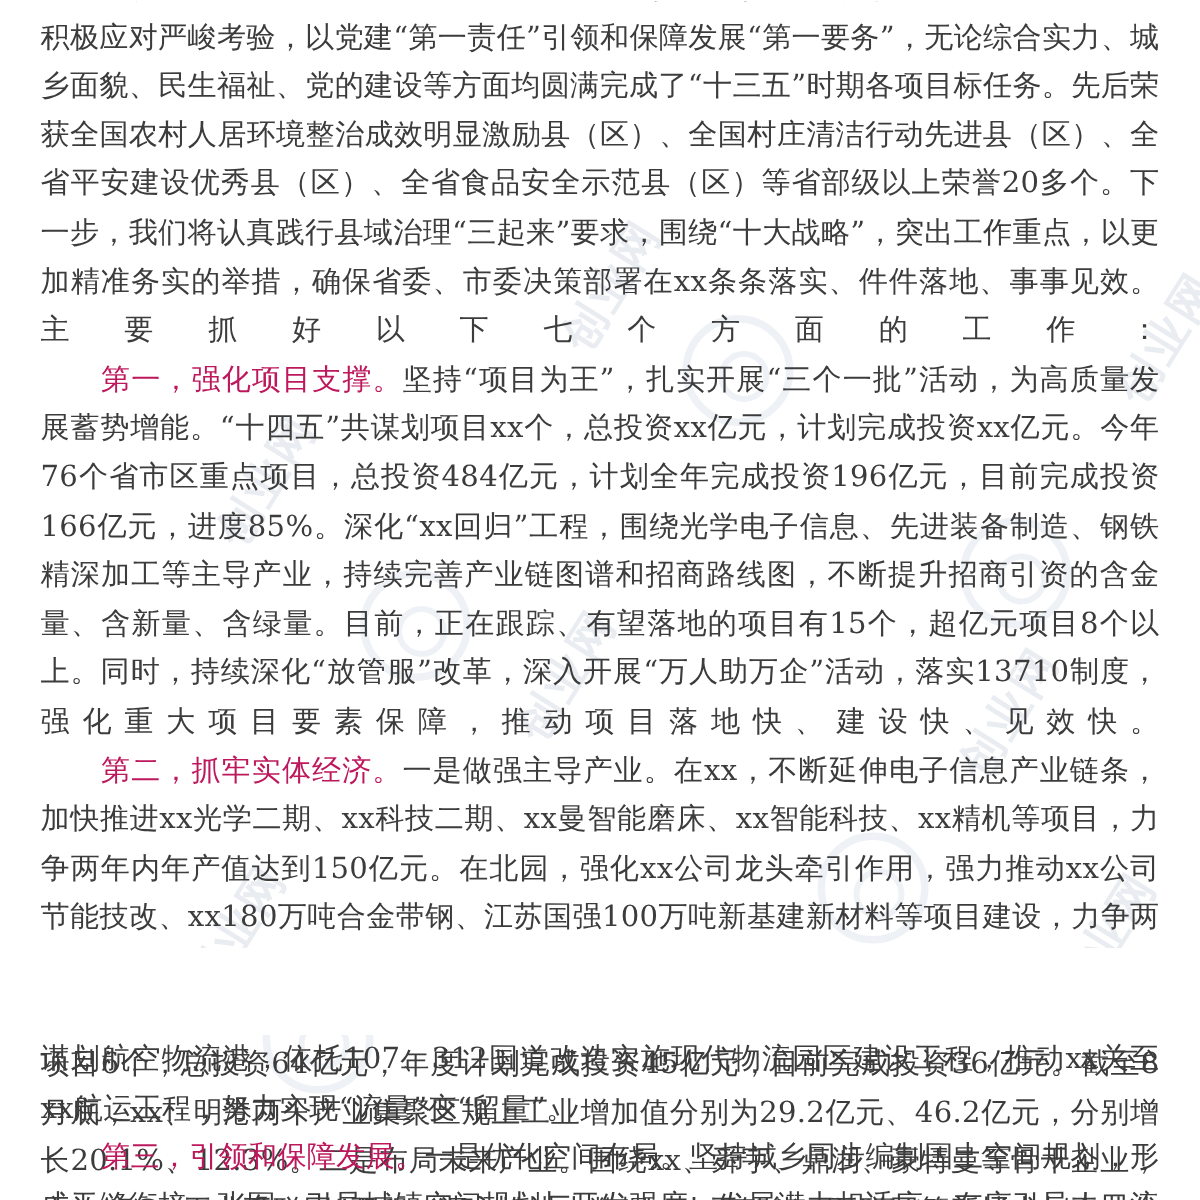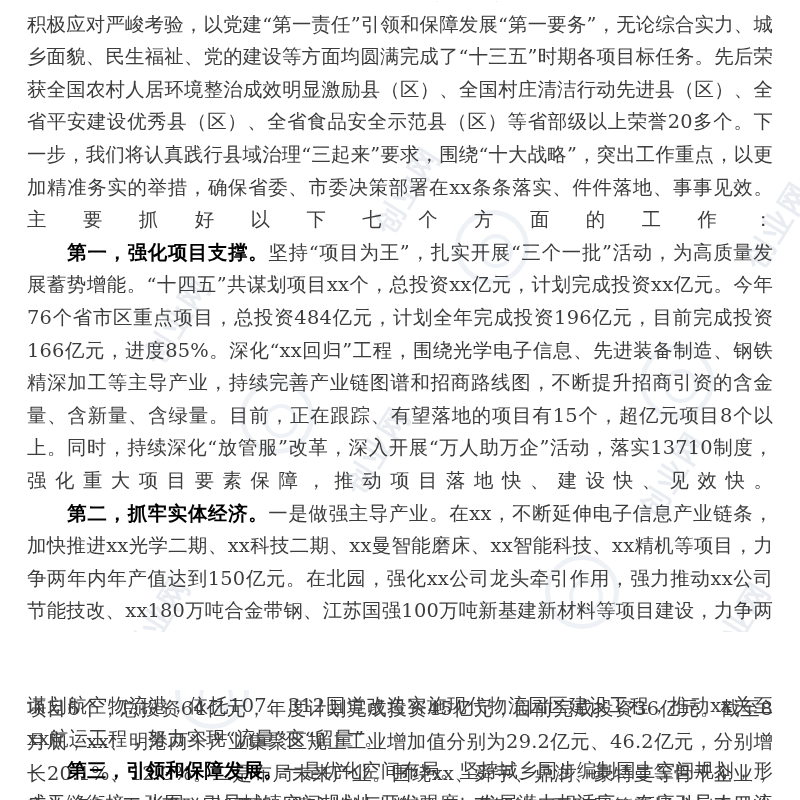--- a/index.html
+++ b/index.html
@@ -90,21 +90,21 @@
     line-height: 32.6px;
     text-align: justify;
     text-align-last: left;
     text-justify: inter-character;
     letter-spacing: .2px;
     color: #3c3c3c;
   }
   .para.indent { text-indent: 2.08em; }
   .para.full   { text-align-last: justify; }
 
-  .bold { font-weight: 700; color: #000000; }
+  .bold { font-weight: 400; color: #be185d; }
 
   
   #block-top    { top: -24px; }
   #block-bottom { top: 690px; }
 
   .clip-top {
     position: absolute;
     left: 0; top: 0;
     width: 800px; height: 1px;
     background: #fff;

